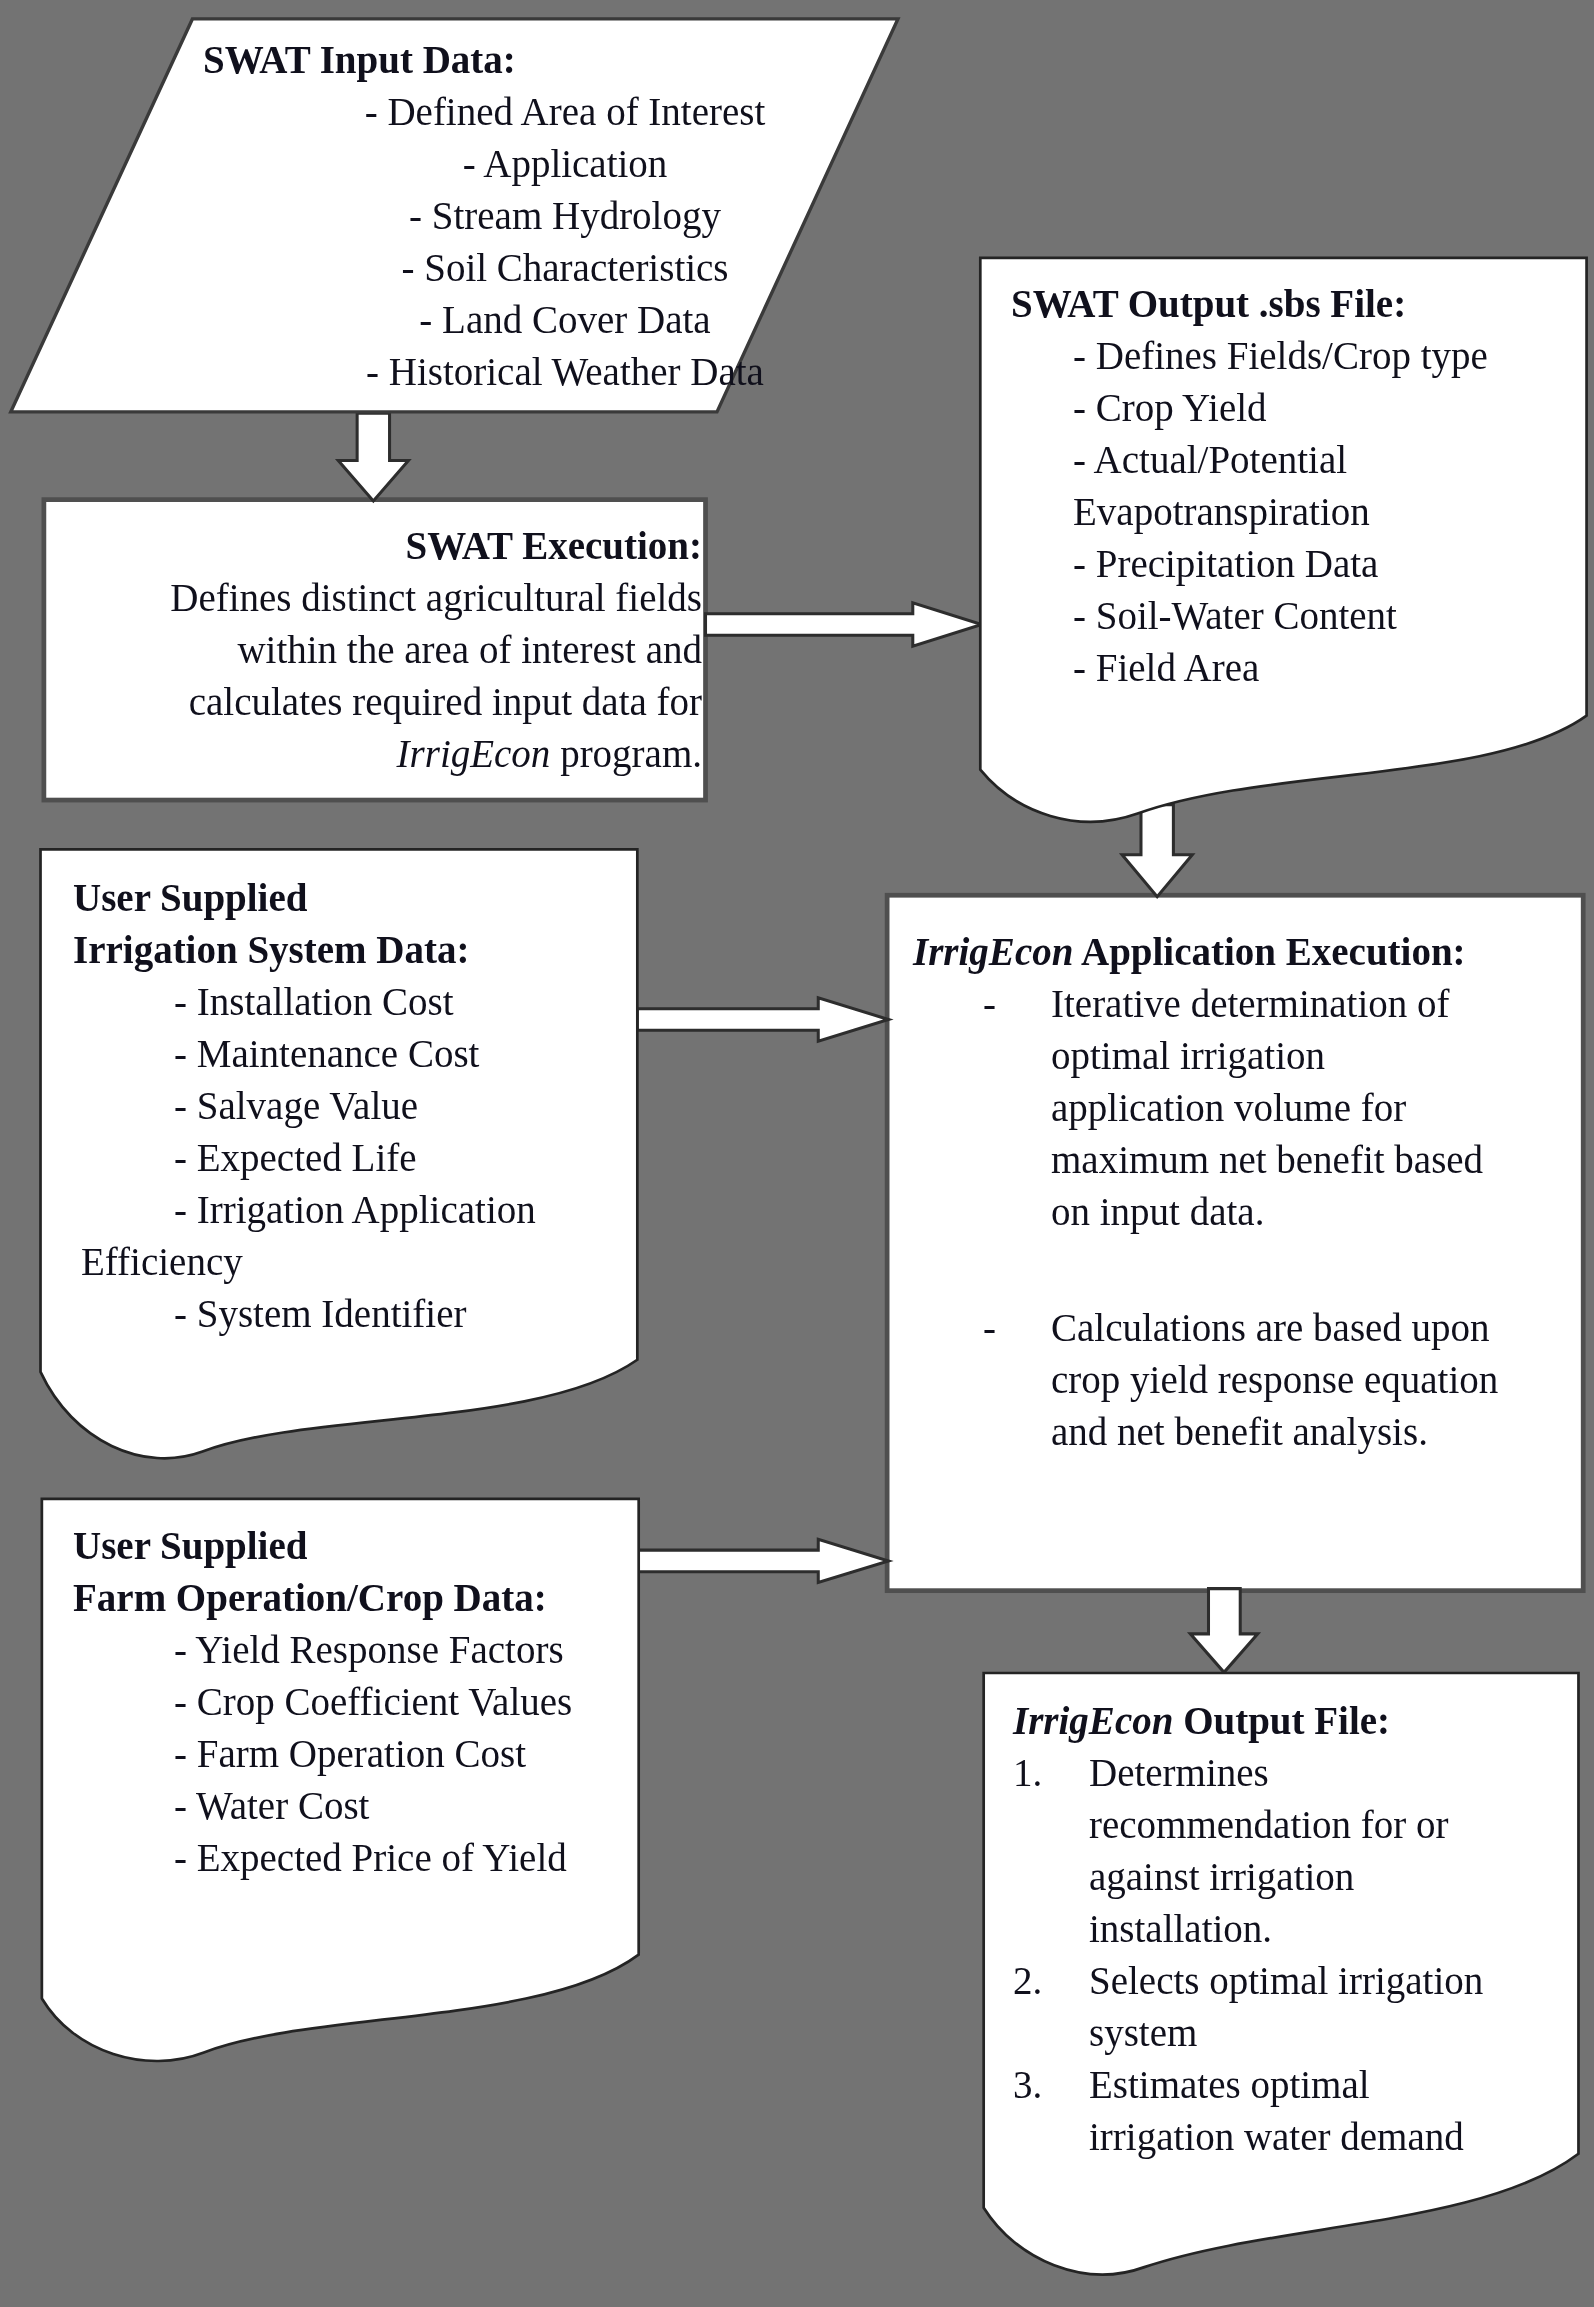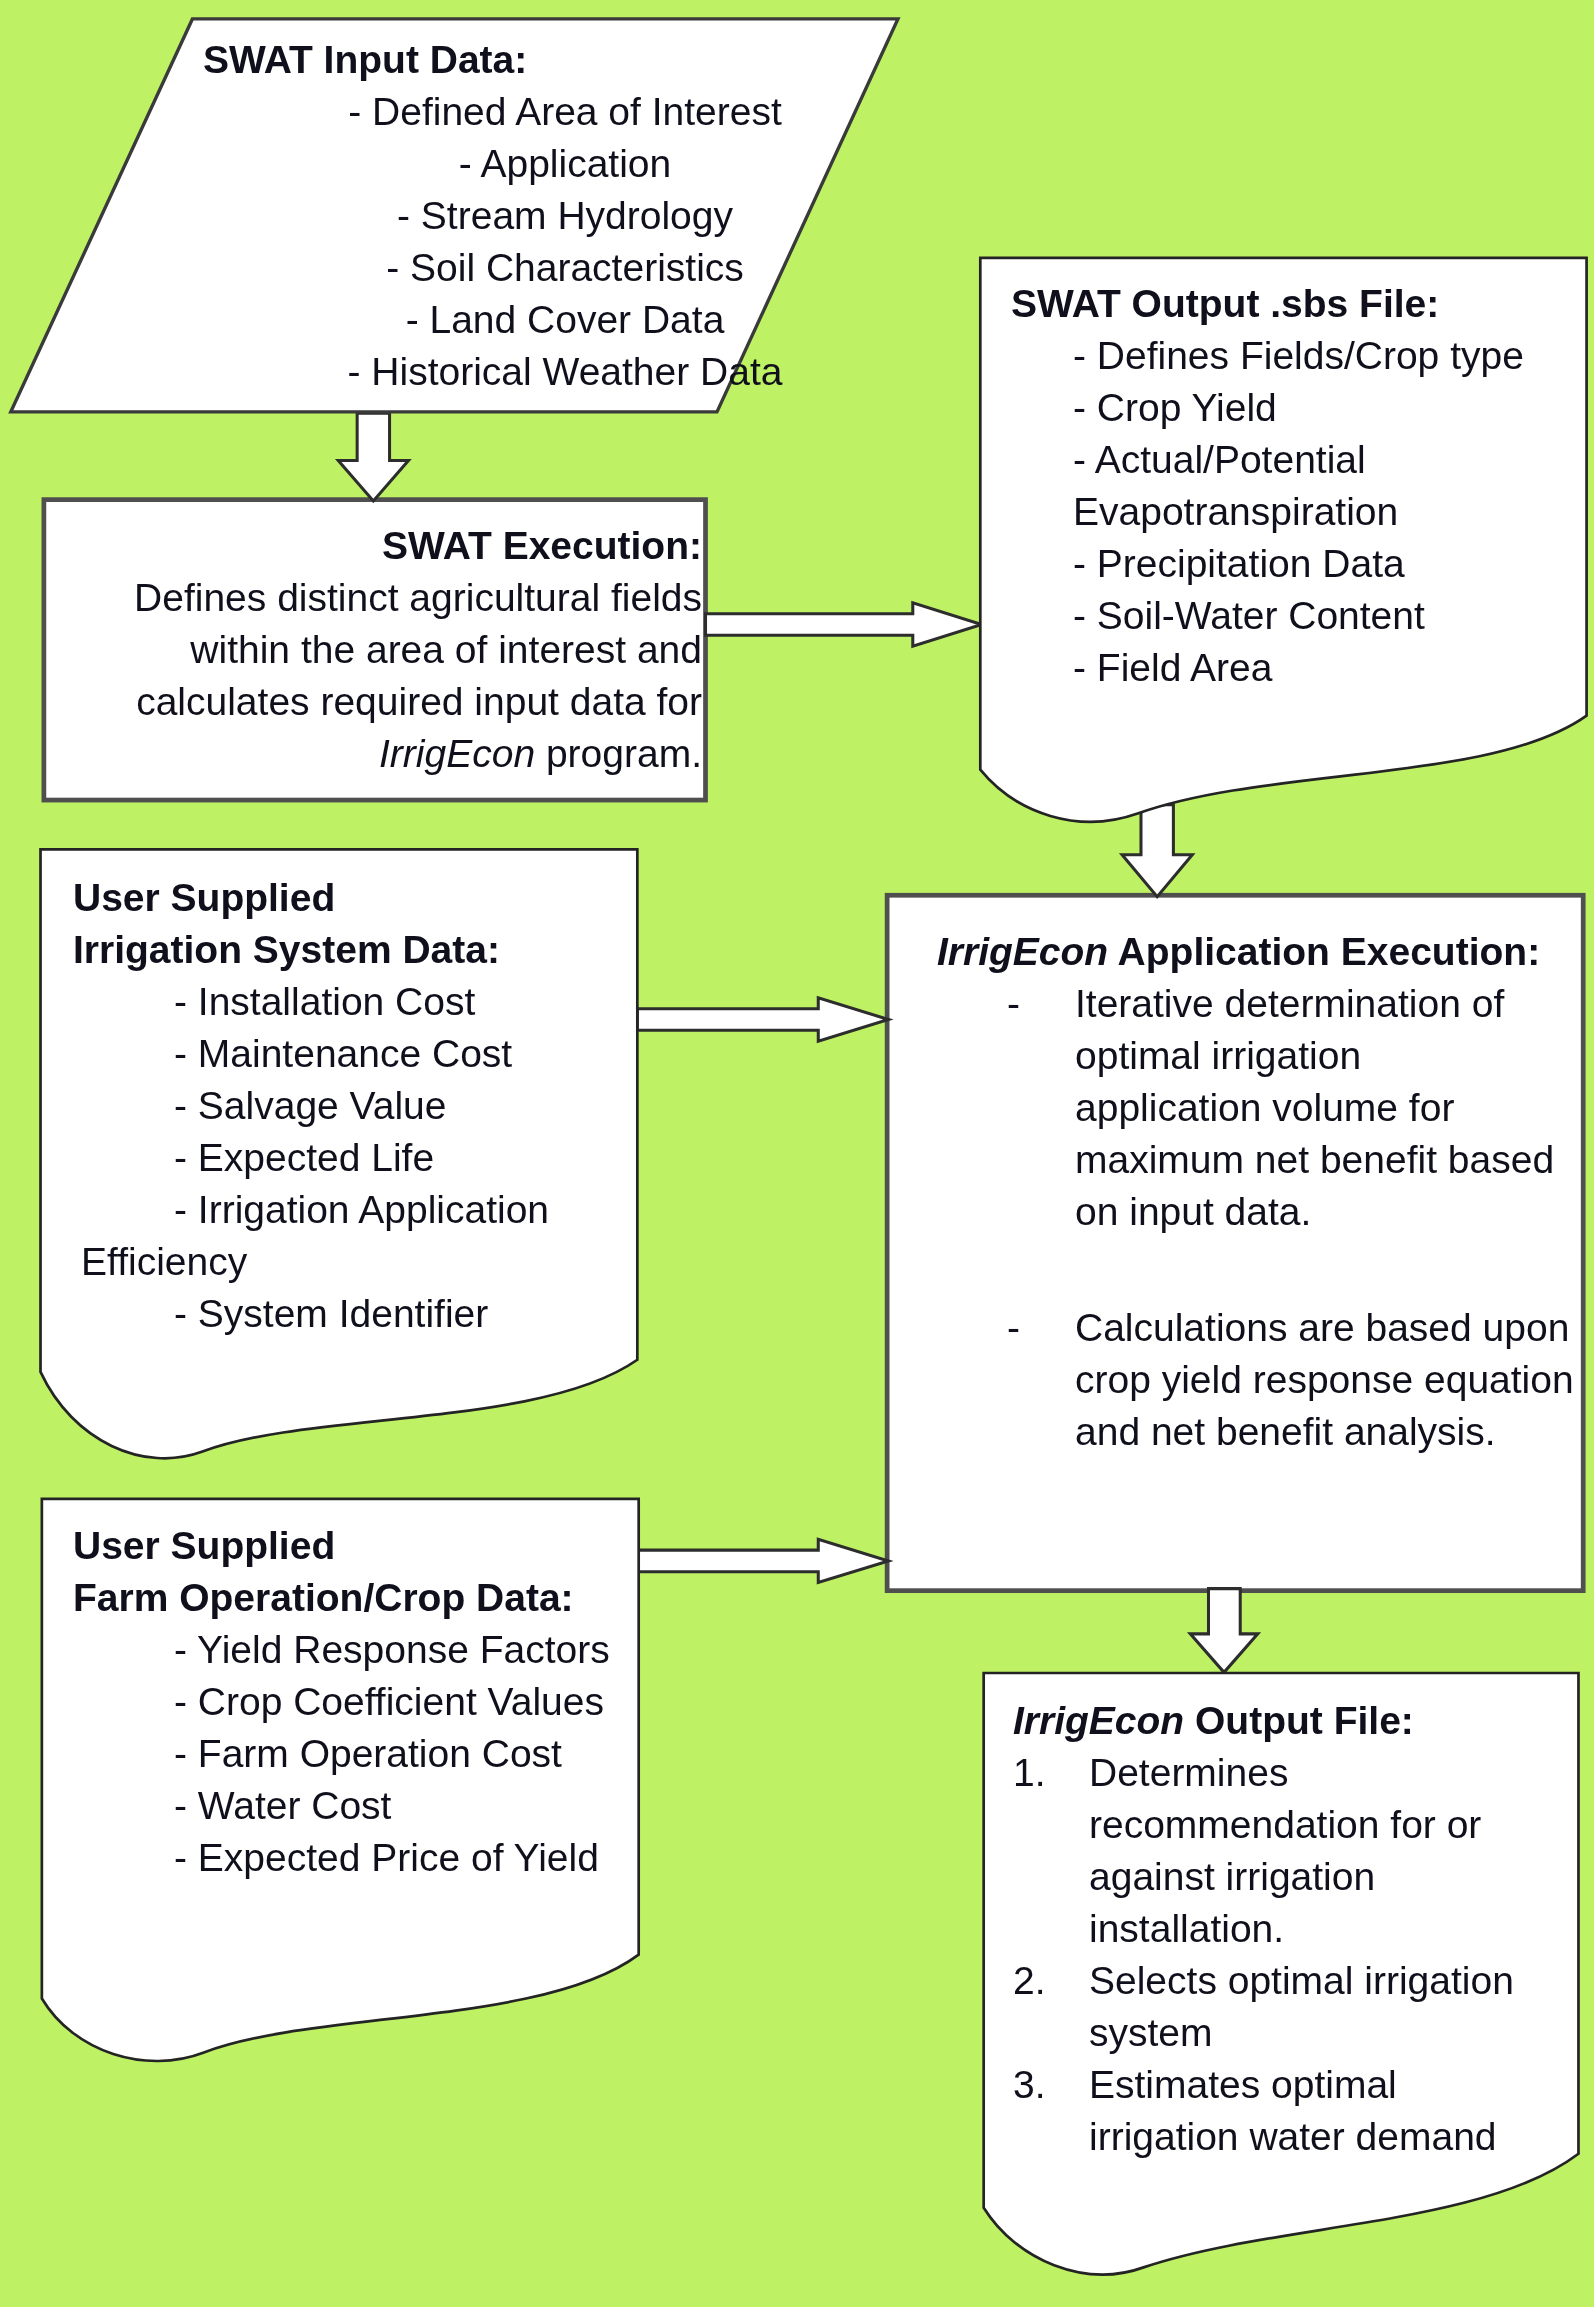--- a/index.html
+++ b/index.html
@@ -1,39 +1,39 @@
 <!DOCTYPE html>
 <html style="font-size:10.8px"><head>
 <meta charset="utf-8">
 <style>
   html,body{margin:0;padding:0;background:#ffffff;}
   #canvas{
-    position:relative;width:1594px;height:2307px;background:#bef264;
-    font-family:Liberation Sans, sans-serif;
+    position:relative;width:1594px;height:2307px;background:#737373;
+    font-family:Liberation Serif, serif;
     color:#10101c;overflow:hidden;
   }
   #shapes{position:absolute;left:0;top:0;width:1594px;height:2307px;z-index:1;}
   .txt{position:absolute;z-index:2;font-size:39px;line-height:52px;}
   .line{white-space:nowrap;}
   .b{font-weight:bold;}
   .i{font-style:italic;}
   
   .t-swatin{left:203px;top:34px;width:662px;}
   .t-swatin .li{padding-left:62px;text-align:center;}
   
   .t-exec1{left:47px;top:520px;width:655px;text-align:right;}
   
   .t-doc1{left:1011px;top:278px;width:560px;}
   .t-doc1 .li{padding-left:62px;}
   
   .t-doc2{left:73px;top:872px;width:554px;}
   .t-doc2 .li{padding-left:101px;}
   .t-doc2 .cont{padding-left:8px;}
   
-  .t-exec2{left:913px;top:926px;width:655px;margin-left:24px;}
+  .t-exec2{left:913px;top:926px;width:655px;}
   .brow{position:relative;padding-left:138px;}
   .brow .bdash{position:absolute;left:70px;top:0;}
   .brow.second{margin-top:64px;}
   
   .t-doc3{left:73px;top:1520px;width:554px;}
   .t-doc3 .li{padding-left:101px;}
   
   .t-doc4{left:1013px;top:1695px;width:547px;}
   .nrow{position:relative;padding-left:76px;}
   .nrow .nnum{position:absolute;left:0;top:0;}

